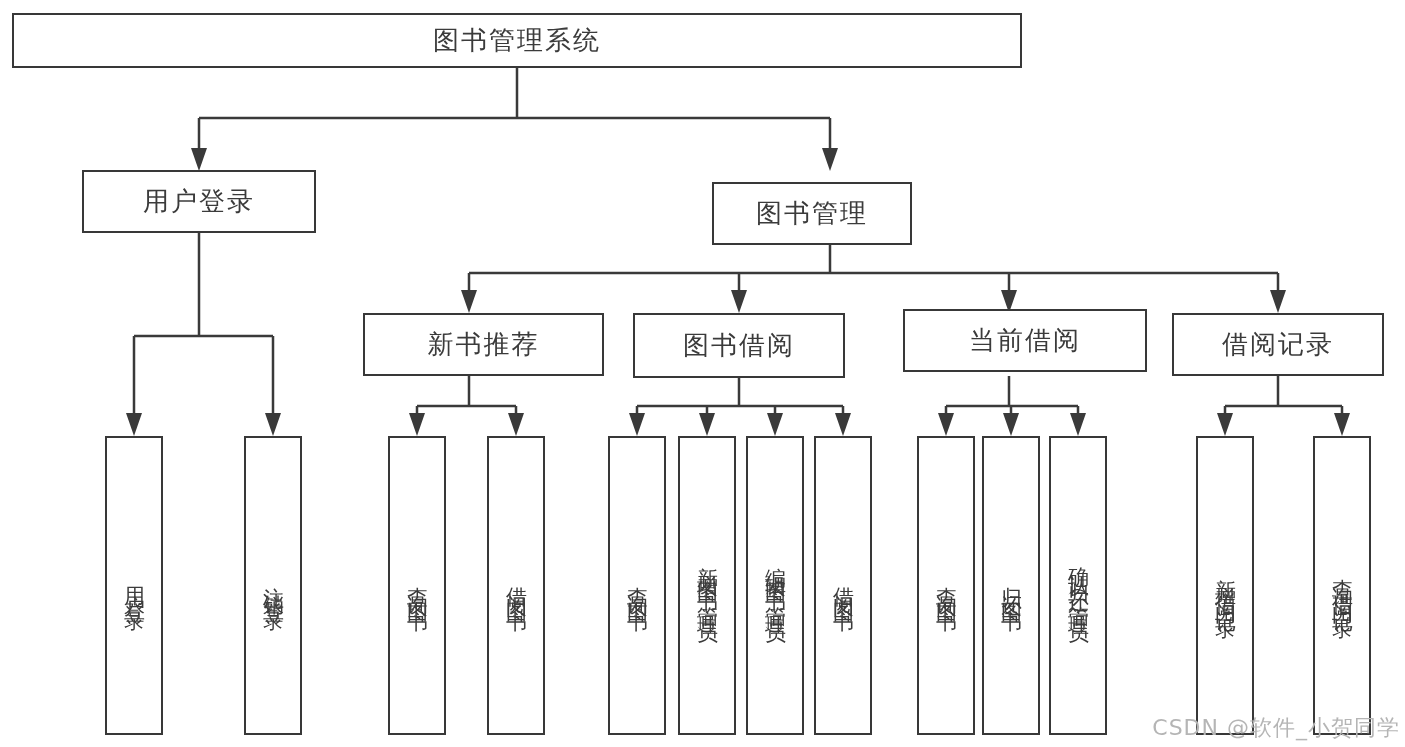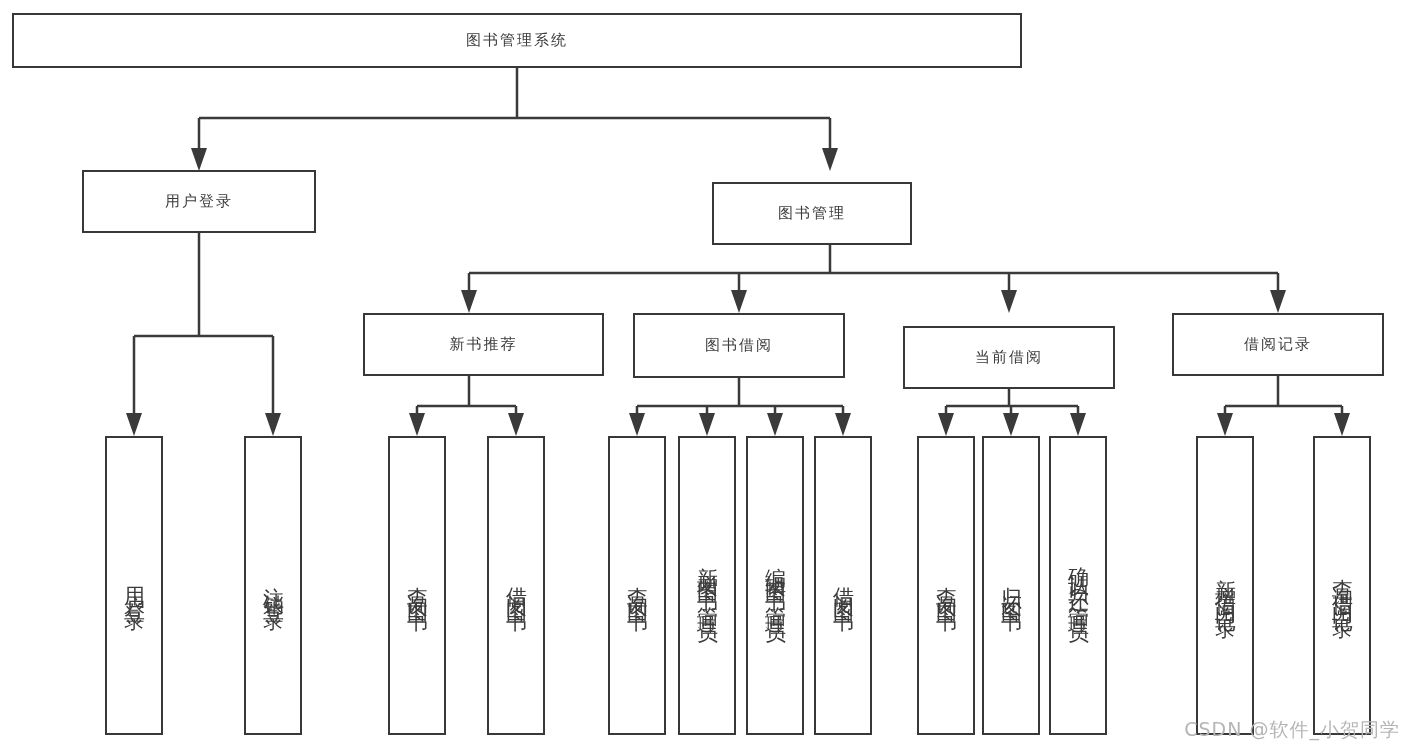--- a/index.html
+++ b/index.html
@@ -30,36 +30,36 @@
     box-sizing: border-box;
     background: #ffffff;
     border: 2px solid #383838;
     color: #3b3b3b;
     display: flex;
     align-items: center;
     justify-content: center;
     text-align: center;
   }
   .node.h {
-    font-size: 15px;
+    font-size: 26px;
     letter-spacing: 2px;
     white-space: nowrap;
   }
   .node.v {
     writing-mode: vertical-rl;
     text-orientation: mixed;
     font-size: 21px;
     letter-spacing: 8px;
     line-height: 1;
   }
   .watermark {
     position: absolute;
     right: 5px;
     bottom: 4px;
-    font-size: 19px;
+    font-size: 22px;
     letter-spacing: 1px;
     color: #b5b5b5;
     white-space: nowrap;
   }
 </style>
 </head>
 <body>
 
 <div class="stage">
 
@@ -113,21 +113,21 @@
     </g>
   </svg>
 
   <div class="node h" style="left:12px;top:13px;width:1010px;height:55px">图书管理系统</div>
 
   <div class="node h" style="left:82px;top:170px;width:234px;height:63px">用户登录</div>
   <div class="node h" style="left:712px;top:182px;width:200px;height:63px">图书管理</div>
 
   <div class="node h" style="left:363px;top:313px;width:241px;height:63px">新书推荐</div>
   <div class="node h" style="left:633px;top:313px;width:212px;height:65px">图书借阅</div>
-  <div class="node h" style="left:903px;top:326px;width:212px;height:63px">当前借阅</div>
+  <div class="node h" style="left:903px;top:309px;width:244px;height:63px">当前借阅</div>
   <div class="node h" style="left:1172px;top:313px;width:212px;height:63px">借阅记录</div>
 
   <div class="node v" style="left:105px;top:436px;width:58px;height:299px">用户登录</div>
   <div class="node v" style="left:244px;top:436px;width:58px;height:299px">注销登录</div>
 
   <div class="node v" style="left:388px;top:436px;width:58px;height:299px">查询图书</div>
   <div class="node v" style="left:487px;top:436px;width:58px;height:299px">借阅图书</div>
 
   <div class="node v" style="left:608px;top:436px;width:58px;height:299px">查询图书</div>
   <div class="node v" style="left:678px;top:436px;width:58px;height:299px">新增图书（管理员）</div>

